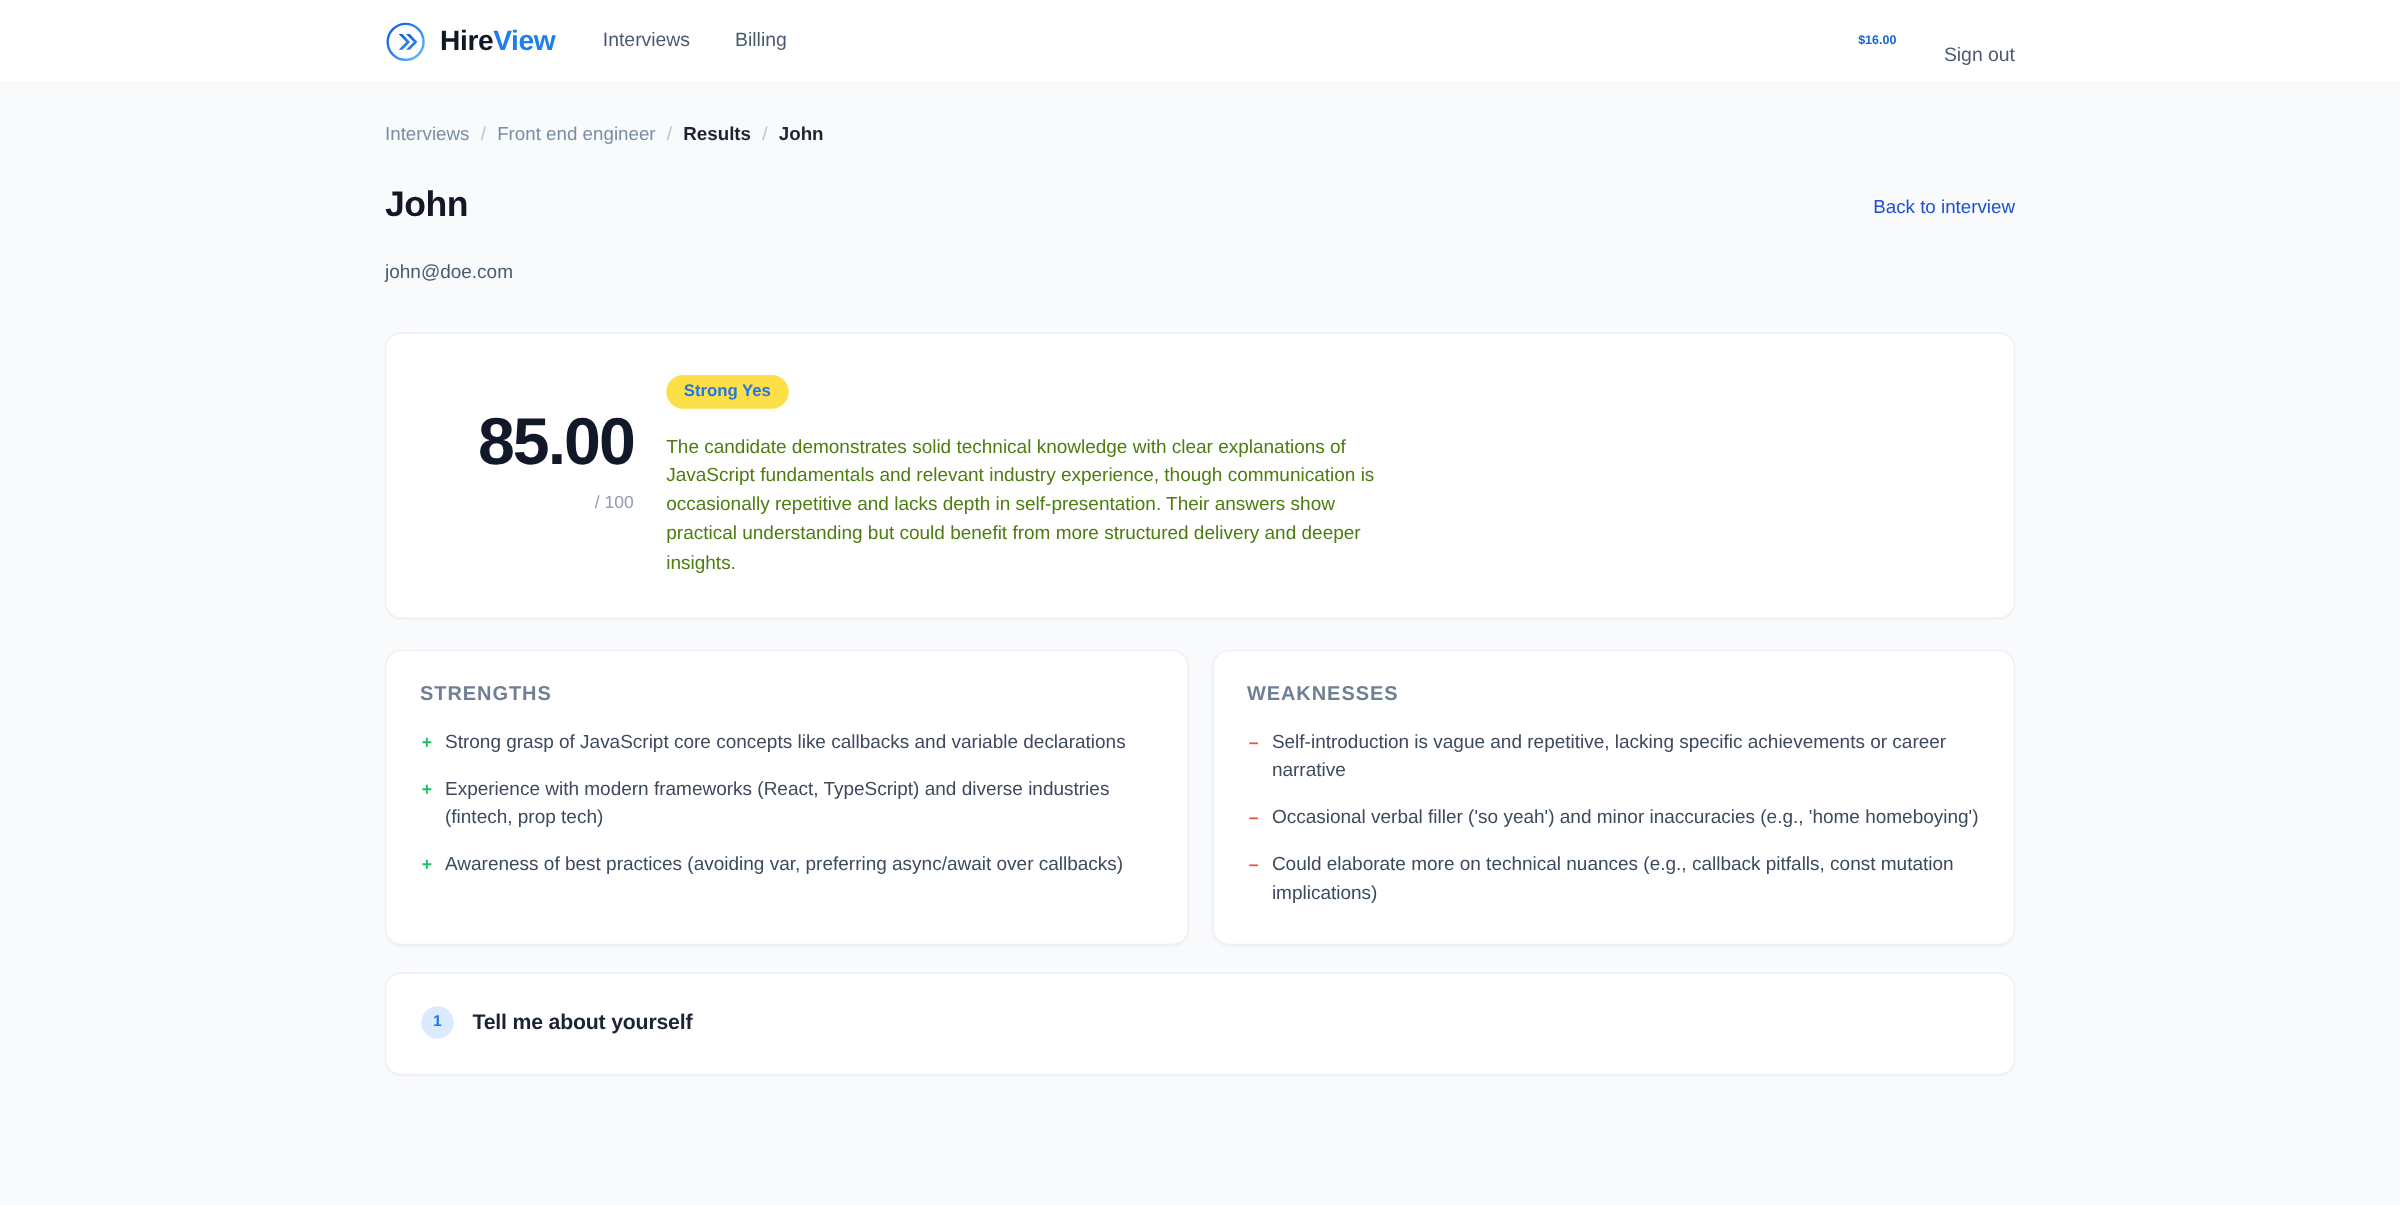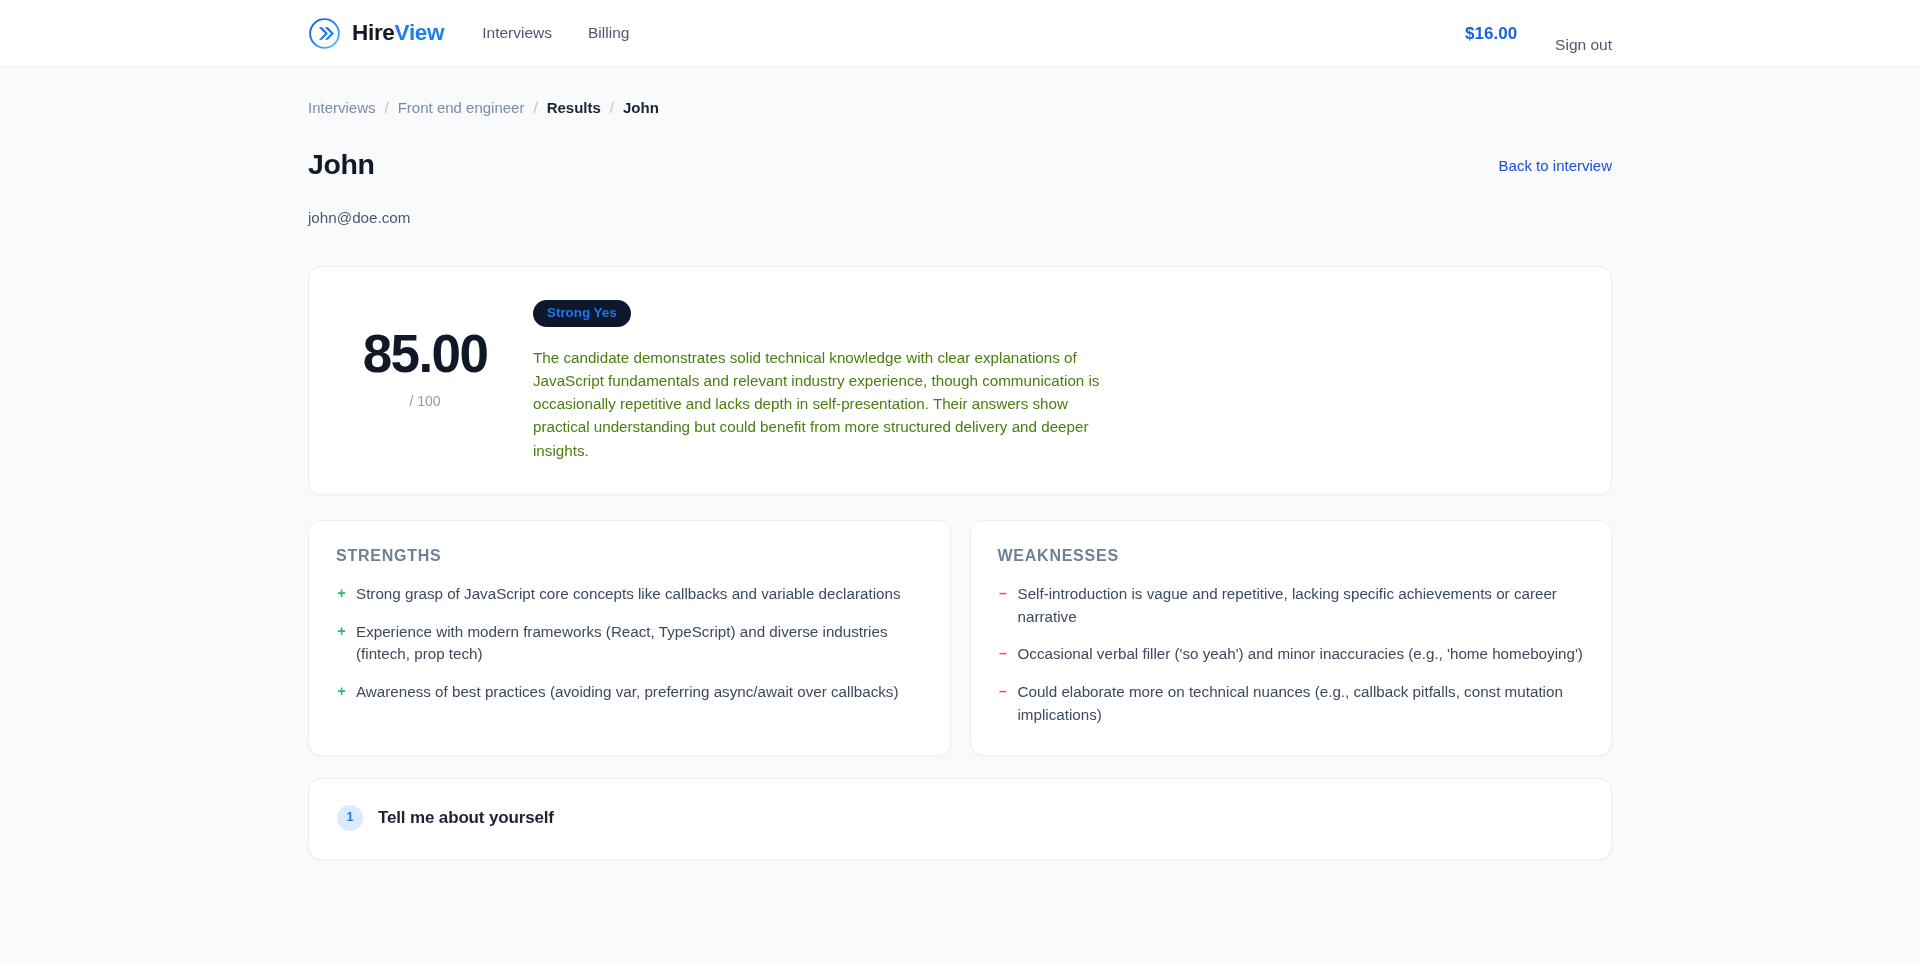--- a/index.html
+++ b/index.html
@@ -69,21 +69,21 @@
     line-height: 1;
   }
 
   .header-right {
     margin-left: auto;
     display: flex;
     align-items: center;
     gap: 38px;
   }
   .balance {
-    font-size: 17px;
+    font-size: 10px;
     font-weight: 700;
     color: #1565d8;
     line-height: 1;
   }
   .signout {
     font-size: 15.5px;
     color: #4a5a70;
     text-decoration: none;
     line-height: 1;
     margin-top: 24px;
@@ -156,40 +156,40 @@
     margin-top: 41px;
     padding: 30px 34px 32px 34px;
     display: flex;
     align-items: flex-start;
     gap: 26px;
     min-height: 193px;
   }
   .score-box {
     width: 164px;
     flex: 0 0 164px;
-    text-align: center;
+    text-align: right;
     padding-top: 30px;
   }
   .score-value {
     font-size: 53px;
     font-weight: 700;
     color: #111827;
     letter-spacing: -1.6px;
     line-height: 1;
   }
   .score-out-of {
     font-size: 14px;
     color: #8d9cb1;
     margin-top: 14px;
     line-height: 1;
   }
   .verdict-box { flex: 1 1 auto; padding-top: 3px; max-width: 580px; }
   .badge {
     display: inline-block;
-    background: #0f172a;
+    background: #fde047;
     color: #2176e8;
     font-size: 13.4px;
     font-weight: 700;
     border-radius: 999px;
     padding: 6px 14px 7px 14px;
     line-height: 1;
   }
   .summary {
     margin-top: 19px;
     font-size: 15.2px;

